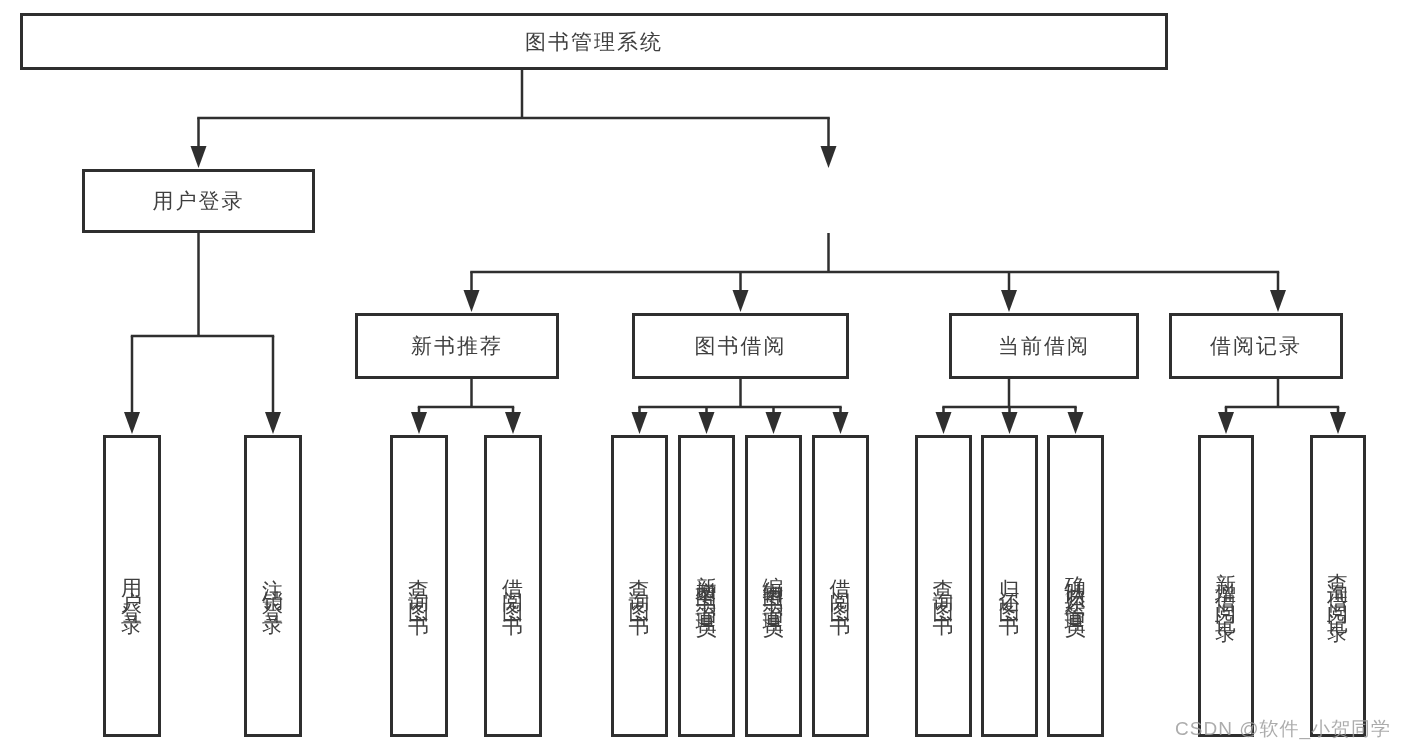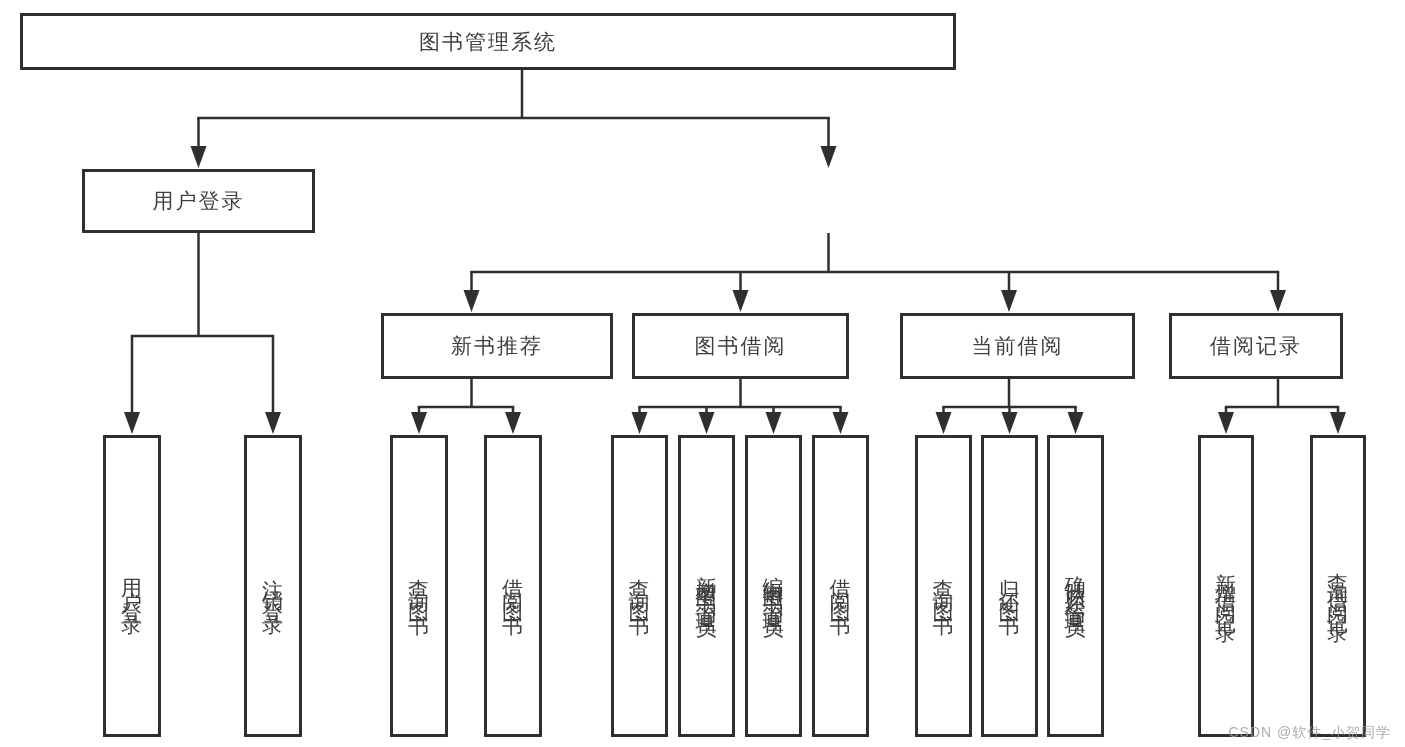--- a/index.html
+++ b/index.html
@@ -38,21 +38,21 @@
     font-size: 21px;
     letter-spacing: 12px;
     line-height: 1;
   }
   .v.tight { letter-spacing: 6px; }
   .v.mid   { letter-spacing: 10px; }
   #watermark {
     position: absolute;
     right: 14px;
     bottom: 5px;
-    font-size: 14px;
+    font-size: 19px;
     color: rgba(158, 158, 158, 0.85);
     letter-spacing: 1px;
     z-index: 2;
     white-space: nowrap;
   }
 </style>
 </head>
 <body>
 
 <div id="canvas">
@@ -116,27 +116,27 @@
       <polygon points="765.5,412 781.5,412 773.5,434"></polygon>
       <polygon points="832.5,412 848.5,412 840.5,434"></polygon>
       <polygon points="935.5,412 951.5,412 943.5,434"></polygon>
       <polygon points="1001.5,412 1017.5,412 1009.5,434"></polygon>
       <polygon points="1067.5,412 1083.5,412 1075.5,434"></polygon>
       <polygon points="1218,412 1234,412 1226,434"></polygon>
       <polygon points="1330,412 1346,412 1338,434"></polygon>
     </g>
   </svg>
 
-  <div class="node h" style="left:20px; top:13px; width:936px; height:57px">图书管理系统</div>
+  <div class="node h" style="left:20px; top:13px; width:1148px; height:57px">图书管理系统</div>
 
   <div class="node h" style="left:82px; top:169px; width:233px; height:64px">用户登录</div>
 
-  <div class="node h" style="left:381px; top:313px; width:232px; height:66px">新书推荐</div>
+  <div class="node h" style="left:355px; top:313px; width:204px; height:66px">新书推荐</div>
   <div class="node h" style="left:632px; top:313px; width:217px; height:66px">图书借阅</div>
-  <div class="node h" style="left:900px; top:313px; width:235px; height:66px">当前借阅</div>
+  <div class="node h" style="left:949px; top:313px; width:190px; height:66px">当前借阅</div>
   <div class="node h" style="left:1169px; top:313px; width:174px; height:66px">借阅记录</div>
 
   <div class="node v" style="left:103px; top:435px; width:58px; height:302px">用户登录</div>
   <div class="node v" style="left:244px; top:435px; width:58px; height:302px">注销登录</div>
 
   <div class="node v" style="left:390px; top:435px; width:58px; height:302px">查询图书</div>
   <div class="node v" style="left:484px; top:435px; width:58px; height:302px">借阅图书</div>
 
   <div class="node v" style="left:611px; top:435px; width:57px; height:302px">查询图书</div>
   <div class="node v tight" style="left:678px; top:435px; width:57px; height:302px">新增图书（管理员）</div>

